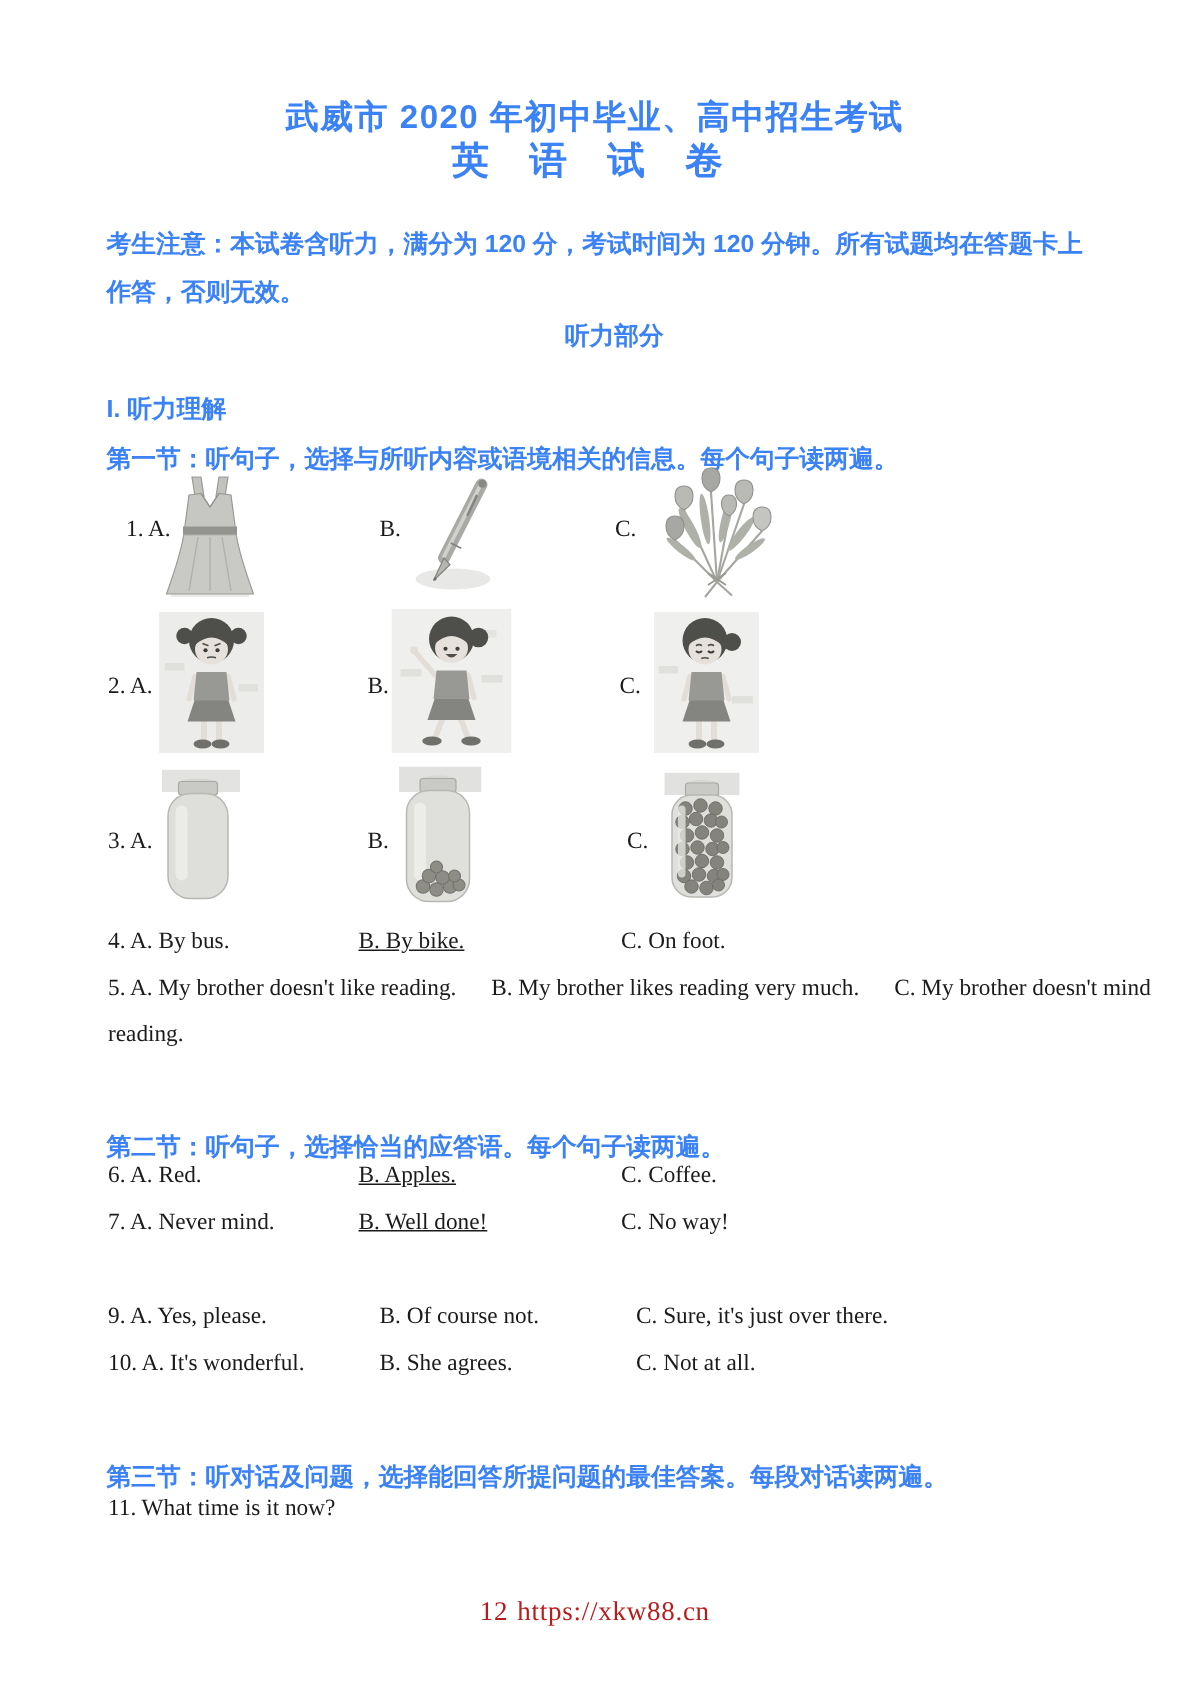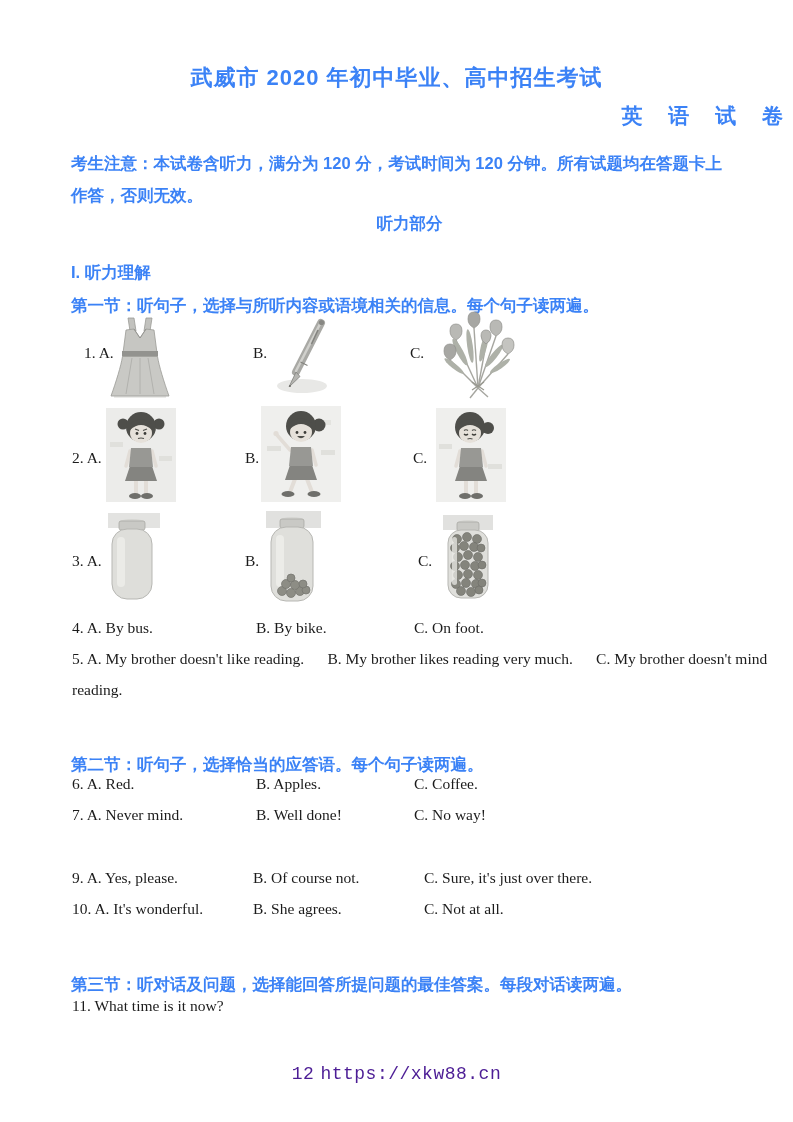--- a/index.html
+++ b/index.html
@@ -8,35 +8,35 @@
     width:793px;height:1122px;
     background:#ffffff;
     overflow:hidden;
     font-family:"Liberation Serif","DejaVu Serif",serif;
     color:#141414;
   }
   .abs{position:absolute;}
   .cn{font-family:"Liberation Sans","DejaVu Sans",sans-serif;font-weight:700;color:#3b82f6;}
   .center{left:0;width:100%;text-align:center;}
   .title{top:63px;font-size:22px;letter-spacing:1px;}
-  .subtitle{top:102px;font-size:21px;letter-spacing:10px;text-align:right;}
+  .subtitle{top:90px;font-size:25px;letter-spacing:10px;}
   .notice{top:147px;left:71px;width:658px;font-size:16.5px;line-height:32px;text-align:left;}
   .part-heading{top:213px;font-size:16.5px;padding-left:13px;}
   .sec-title{left:71px;font-size:16.5px;margin-top:17px;}
   .eng{font-size:15.5px;color:#1b1b1b;white-space:pre;}
   .opt-row{left:0;width:100%;height:22px;}
   .colA{left:72px;}
-  .colB{left:256px;}
+  .colB{left:239px;text-decoration:underline;}
   .colB2{left:253px;}
   .colC{left:414px;text-align:right;}
   .colC2{left:421px;}
   .colC3{left:424px;}
   .pic{display:block;}
-  .footer{top:1064px;font-family:Liberation Mono, monospace;
-          font-size:18px;color:#4c1d95;letter-spacing:0.5px;}
+  .footer{top:1064px;font-family:Liberation Serif, serif;
+          font-size:18px;color:#b91c1c;letter-spacing:0.5px;}
   .footer span{margin:0 3px;}
 </style>
 </head>
 <body>
 
 <div class="page">
 
   <div class="abs cn center title">武威市 2020 年初中毕业、高中招生考试</div>
   <div class="abs cn center subtitle">英 语 试 卷</div>
   <div class="abs cn notice" style="white-space:normal;">考生注意：本试卷含听力，满分为 120 分，考试时间为 120 分钟。所有试题均在答题卡上作答，否则无效。</div>

